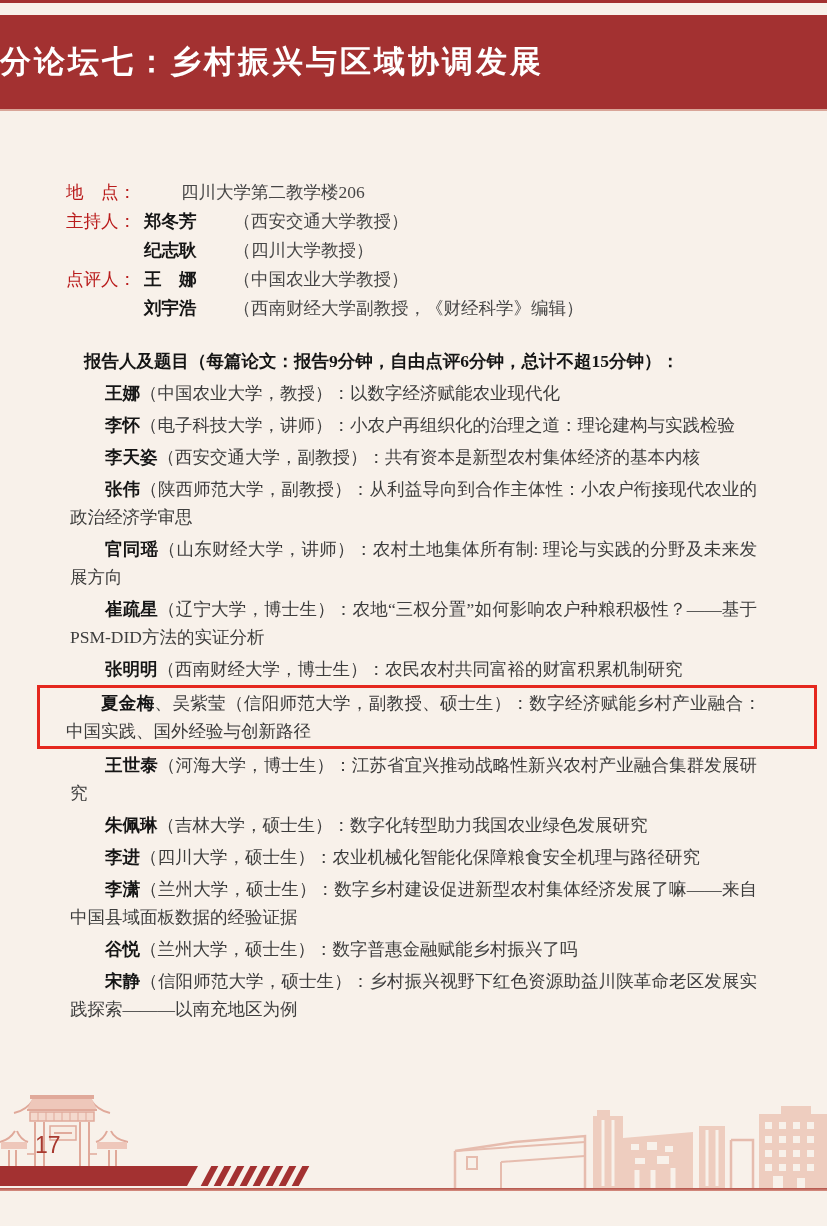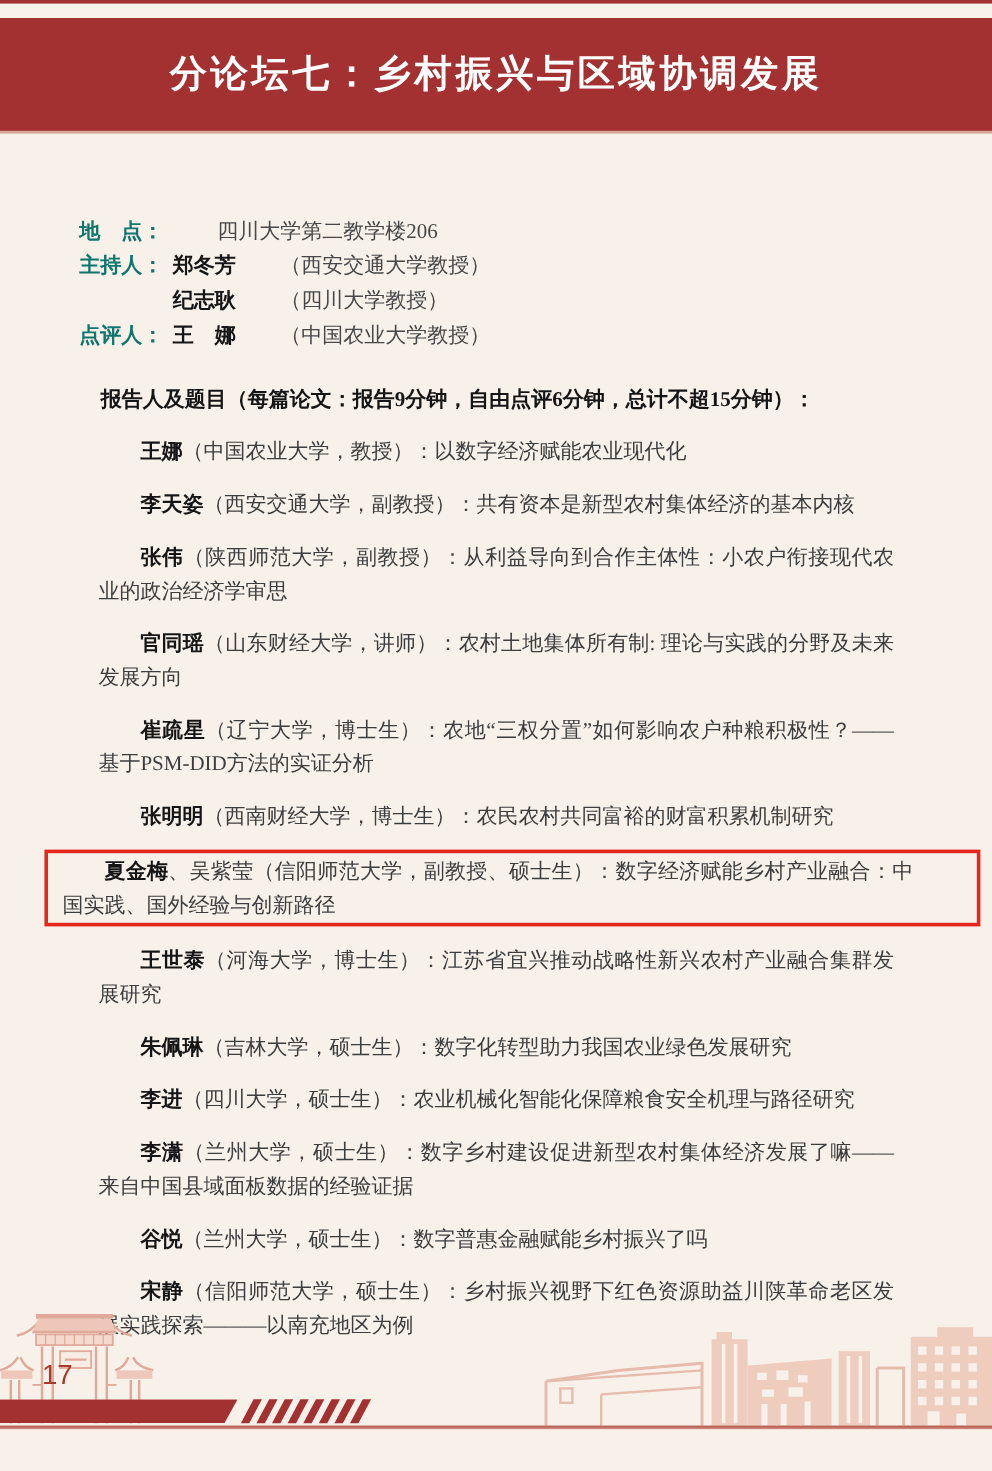--- a/index.html
+++ b/index.html
@@ -4,42 +4,42 @@
 <style>
   html,body{margin:0;padding:0;}
   body{
     width:827px;height:1226px;position:relative;overflow:hidden;
     background:#f8f1ea;
     font-family:"Liberation Serif","DejaVu Serif",serif;
   }
   .top-line{position:absolute;top:0;left:0;width:827px;height:3px;background:#a33131;}
   .banner{
     position:absolute;top:15px;left:0;width:827px;height:96px;background:#a33131;
-    display:flex;align-items:center;justify-content:center;
+    display:flex;align-items:center;
     border-bottom:2px solid #d9a598;box-sizing:border-box;
   }
   .banner h1{
     margin:0;color:#ffffff;font-family:"Liberation Sans","DejaVu Sans",sans-serif;
     font-size:31px;font-weight:bold;letter-spacing:3px;
   }
   .content{
     position:absolute;left:66px;top:178px;width:695px;
     font-size:17.5px;color:#3d3d3d;text-align:justify;
   }
   .info-row{line-height:29px;}
-  .info-row .label{font-weight:bold;color:#0f766e;display:inline-block;min-width:78px;}
+  .info-row .label{font-weight:normal;color:#b91c1c;display:inline-block;min-width:78px;}
   .info-row .name{font-weight:bold;color:#151515;}
   .info-row .detail{color:#474747;margin-left:37px;}
   .section-heading{font-weight:bold;color:#151515;line-height:28px;margin:24px 0 0 18px;}
-  .entry{margin:16px;line-height:28px;text-indent:2em;}
+  .entry{margin:4px;line-height:28px;text-indent:2em;}
   .entry b{color:#151515;}
   .entry.highlight{
     border:3px solid #e5281e;
     margin:-2px -56px -2px -29px;
-    padding:1px 53px 1px 12px;
+    padding:1px 53px 1px 26px;
   }
   .gate-illustration{position:absolute;left:0;top:1088px;}
   .buildings-illustration{position:absolute;right:0;top:1096px;}
   .page-number{
     position:absolute;left:35px;top:1132px;
     font-family:"Liberation Sans","DejaVu Sans",sans-serif;
     font-size:23px;color:#a8392f;text-align:right;
   }
   .footer-bar{
     position:absolute;left:0;top:1166px;width:198px;height:20px;background:#a33131;
@@ -60,24 +60,26 @@
 <div class="banner">
   <h1>分论坛七：乡村振兴与区域协调发展</h1>
 </div>
 
 <div class="content">
 
   <div class="info-row"><span class="label">地　点：</span><span class="name"></span><span class="detail">四川大学第二教学楼206</span></div>
   <div class="info-row"><span class="label">主持人：</span><span class="name">郑冬芳</span><span class="detail">（西安交通大学教授）</span></div>
   <div class="info-row"><span class="label"></span><span class="name">纪志耿</span><span class="detail">（四川大学教授）</span></div>
   <div class="info-row"><span class="label">点评人：</span><span class="name">王　娜</span><span class="detail">（中国农业大学教授）</span></div>
+  <div class="info-row"><span class="label"></span><span class="name">刘宇浩</span><span class="detail">（西南财经大学副教授，《财经科学》编辑）</span></div>
 
   <p class="section-heading">报告人及题目（每篇论文：报告9分钟，自由点评6分钟，总计不超15分钟）：</p>
 
   <p class="entry"><b>王娜</b><span>（中国农业大学，教授）：以数字经济赋能农业现代化</span></p>
+  <p class="entry"><b>李怀</b><span>（电子科技大学，讲师）：小农户再组织化的治理之道：理论建构与实践检验</span></p>
   <p class="entry"><b>李天姿</b><span>（西安交通大学，副教授）：共有资本是新型农村集体经济的基本内核</span></p>
   <p class="entry"><b>张伟</b><span>（陕西师范大学，副教授）：从利益导向到合作主体性：小农户衔接现代农业的政治经济学审思</span></p>
   <p class="entry"><b>官同瑶</b><span>（山东财经大学，讲师）：农村土地集体所有制: 理论与实践的分野及未来发展方向</span></p>
   <p class="entry"><b>崔疏星</b><span>（辽宁大学，博士生）：农地“三权分置”如何影响农户种粮积极性？——基于PSM-DID方法的实证分析</span></p>
   <p class="entry"><b>张明明</b><span>（西南财经大学，博士生）：农民农村共同富裕的财富积累机制研究</span></p>
   <p class="entry highlight"><b>夏金梅</b><span>、吴紫莹（信阳师范大学，副教授、硕士生）：数字经济赋能乡村产业融合：中国实践、国外经验与创新路径</span></p>
   <p class="entry"><b>王世泰</b><span>（河海大学，博士生）：江苏省宜兴推动战略性新兴农村产业融合集群发展研究</span></p>
   <p class="entry"><b>朱佩琳</b><span>（吉林大学，硕士生）：数字化转型助力我国农业绿色发展研究</span></p>
   <p class="entry"><b>李进</b><span>（四川大学，硕士生）：农业机械化智能化保障粮食安全机理与路径研究</span></p>
   <p class="entry"><b>李潇</b><span>（兰州大学，硕士生）：数字乡村建设促进新型农村集体经济发展了嘛——来自中国县域面板数据的经验证据</span></p>

